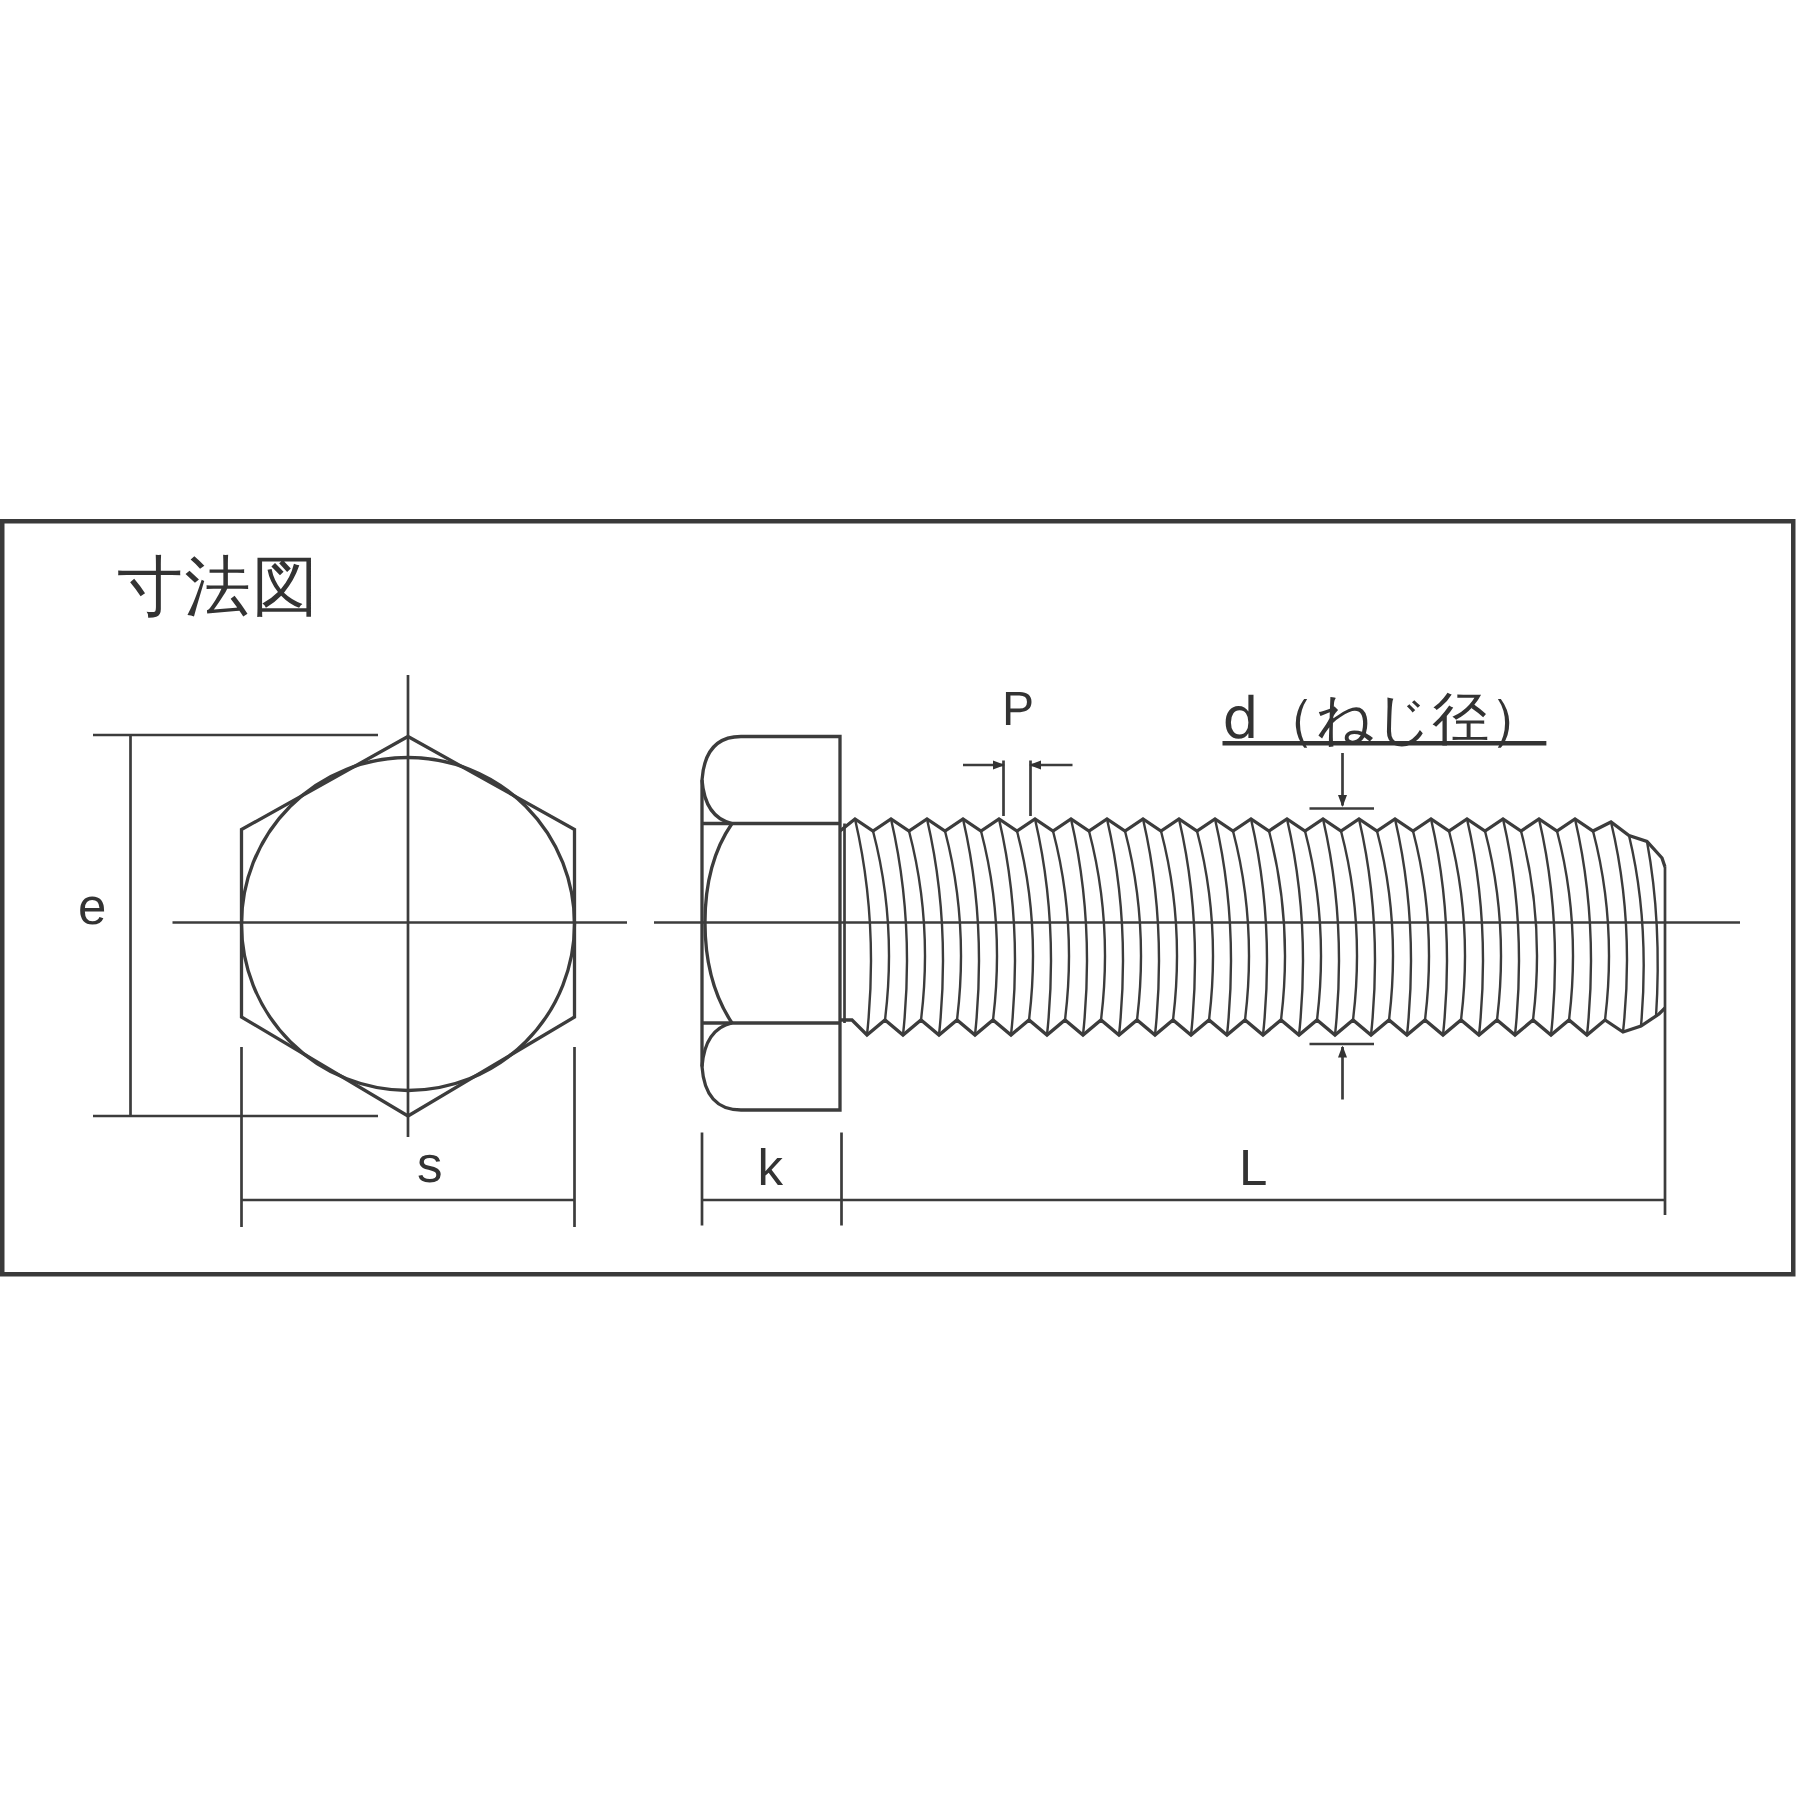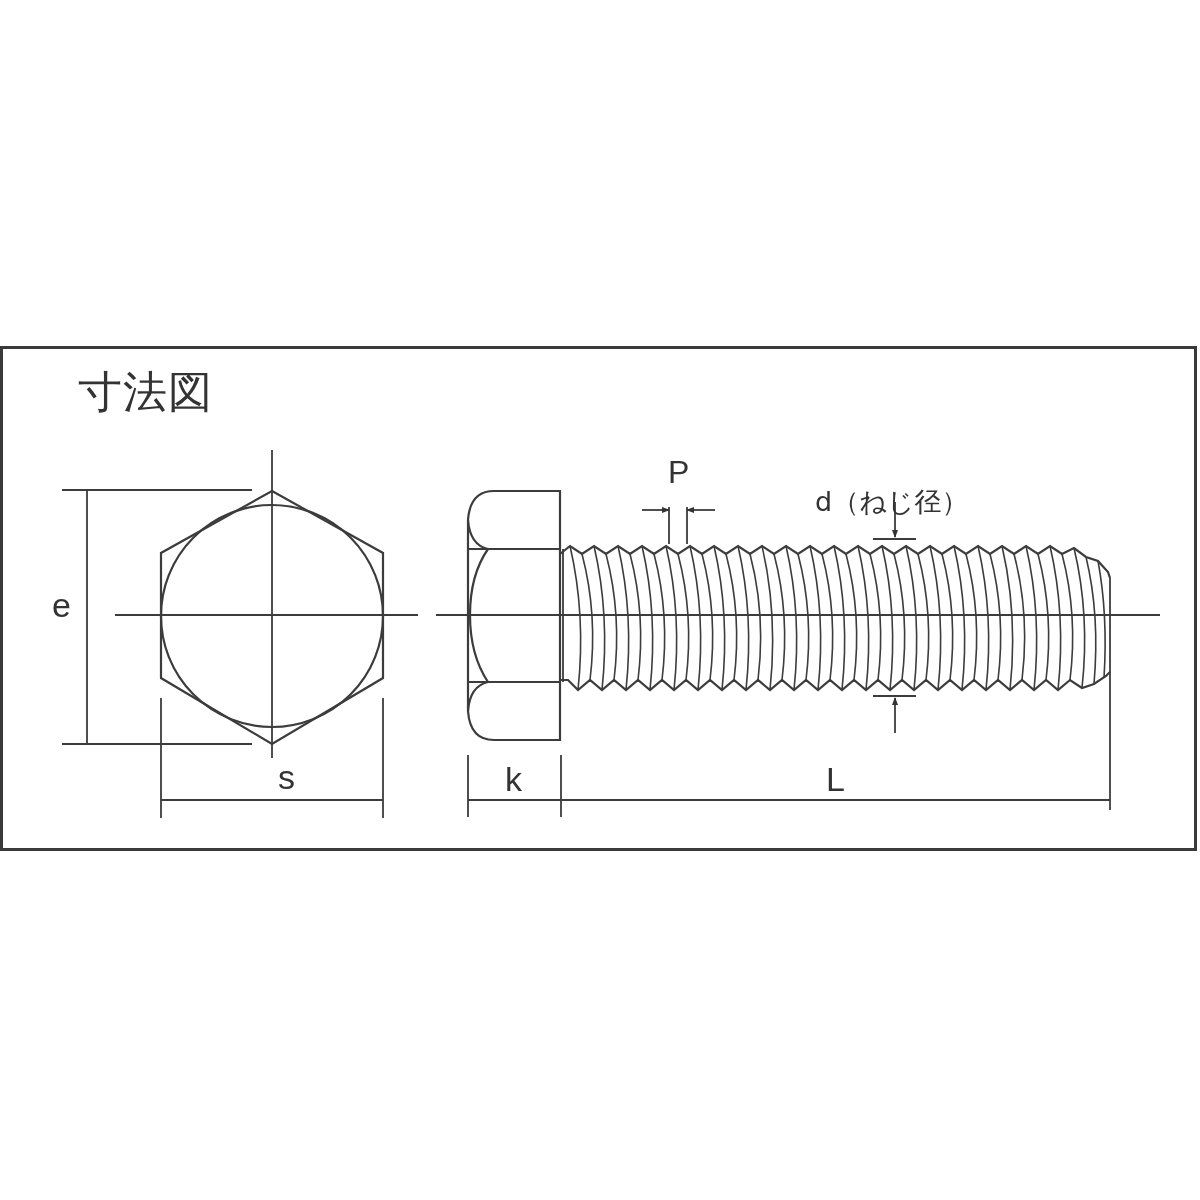--- a/index.html
+++ b/index.html
@@ -130,15 +130,15 @@
 
     <line x1="468" y1="755" x2="468" y2="817" stroke-width="1.8"></line>
     <line x1="561" y1="755" x2="561" y2="817" stroke-width="1.8"></line>
     <line x1="468" y1="800" x2="1110" y2="800" stroke-width="1.8"></line>
   </g>
 </svg>
 
 <div class="label" style="left:52px; top:588px; font-size:34px;">e</div>
 <div class="label" style="left:278px; top:760px; font-size:34px;">s</div>
 <div class="label" style="left:668px; top:456px; font-size:32px;">P</div>
-<div class="label" style="left:815px; top:488px; font-size:27px; font-family:'DejaVu Sans', sans-serif;">d（ねじ径）</div>
+<div class="label" style="left:815px; top:460px; font-size:38px; font-family:'DejaVu Sans', sans-serif;text-decoration:underline;">d（ねじ径）</div>
 <div class="label" style="left:505px; top:762px; font-size:34px;">k</div>
 <div class="label" style="left:826px; top:762px; font-size:34px;">L</div>
 
 </body></html>

